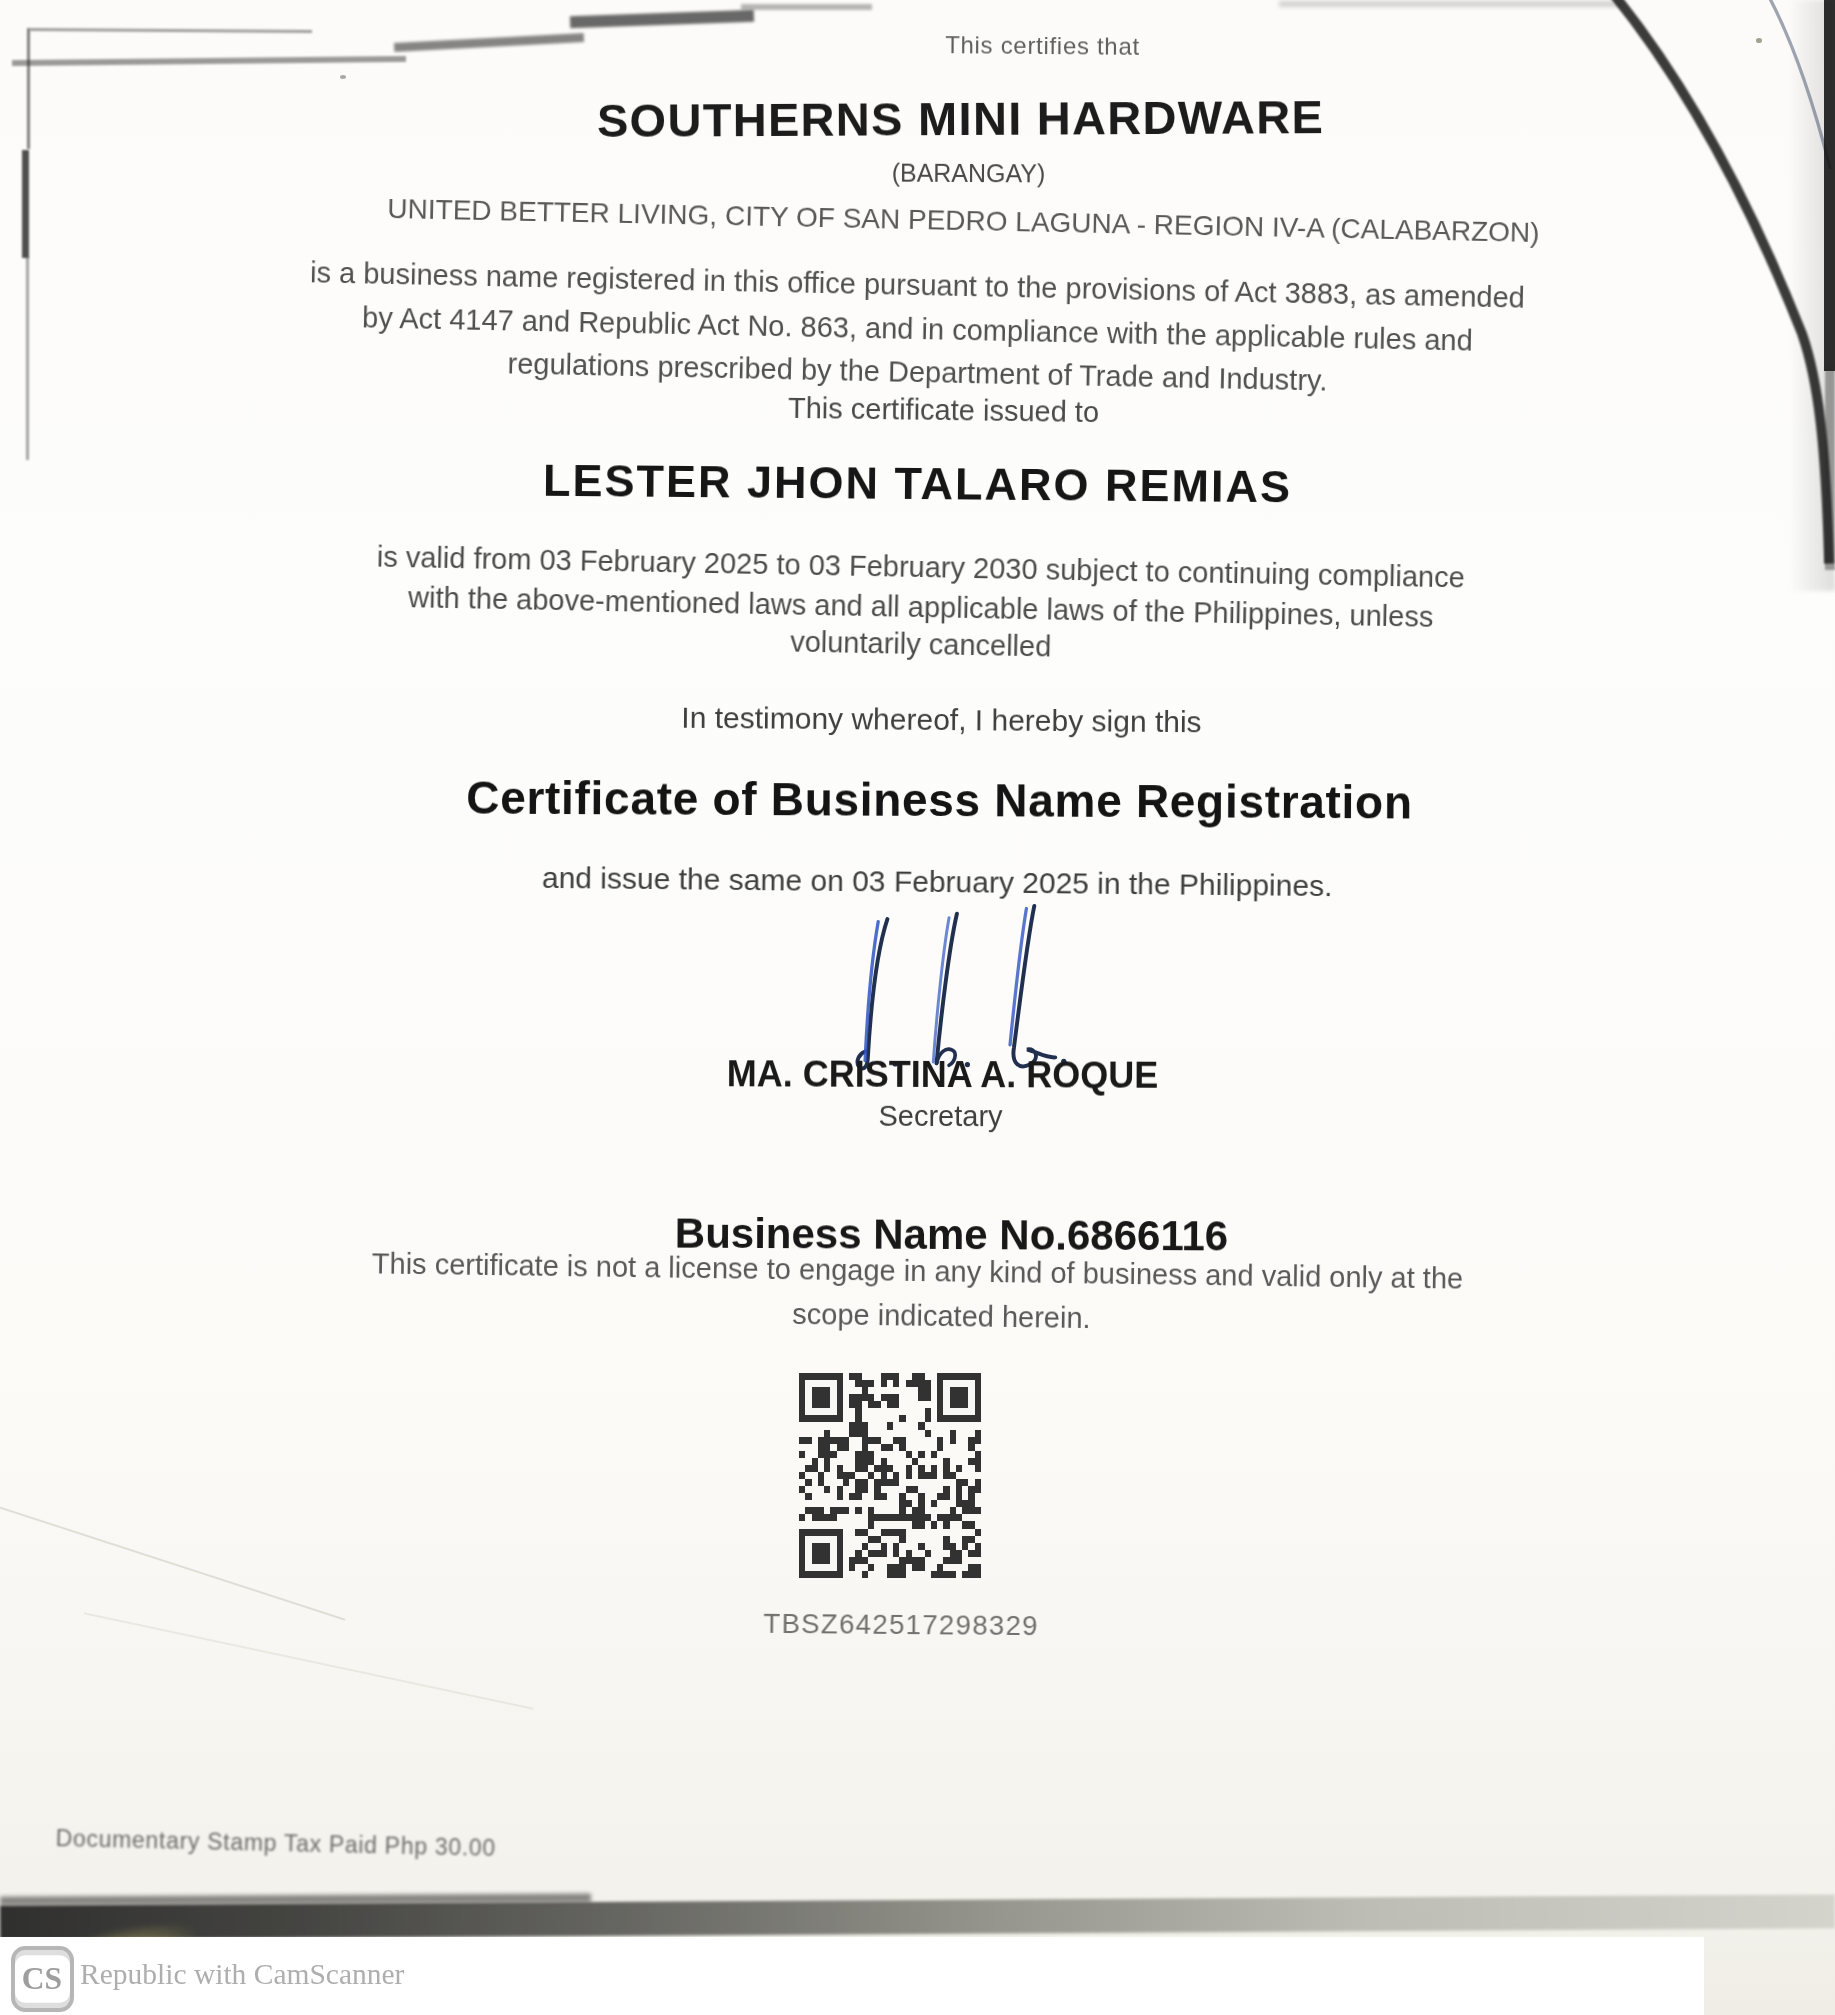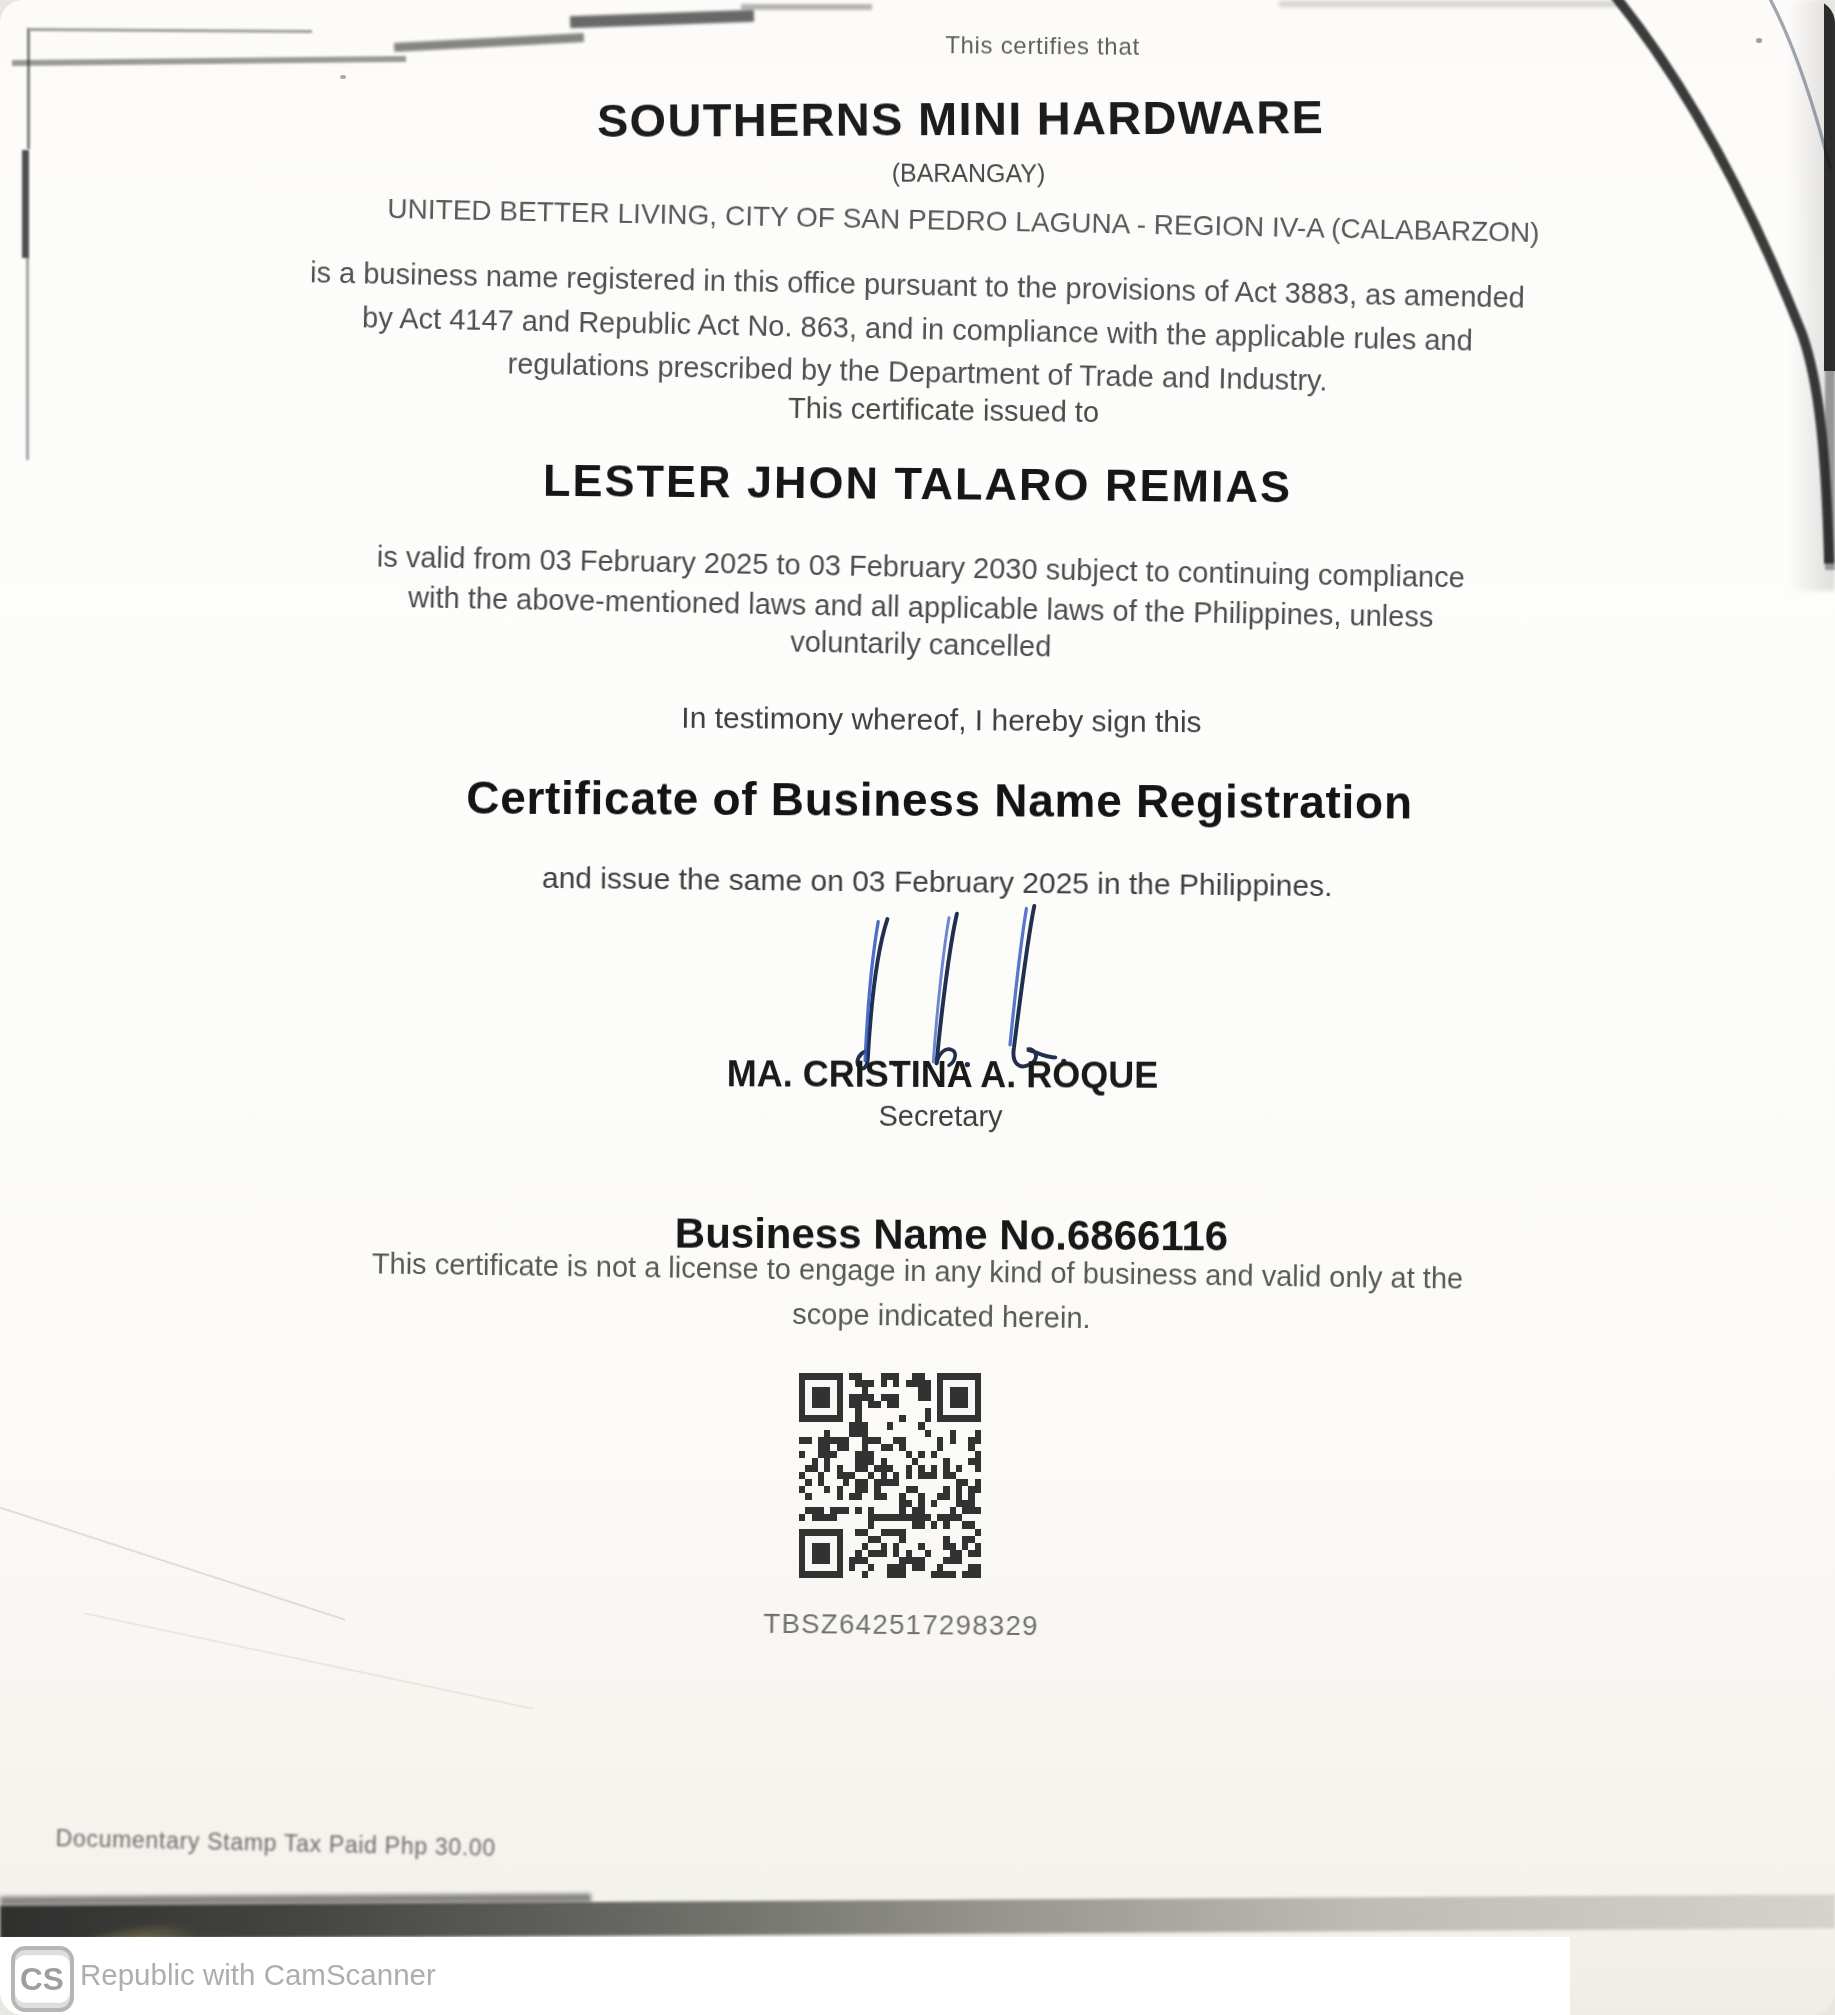--- a/index.html
+++ b/index.html
@@ -1,20 +1,19 @@
 <!DOCTYPE html>
 <html style="font-size:10.5px"><head>
 <meta charset="utf-8">
 <style>
   html,body{margin:0;padding:0;background:#e9e7e1;}
   #page{
     position:relative;width:1835px;height:2015px;overflow:hidden;
     background:linear-gradient(180deg,#fcfbf9 0%,#fdfdfc 30%,#fbfaf7 72%,#f4f2ec 94%,#efede6 100%);
     font-family:"Liberation Sans",sans-serif;
-    border-radius:23px;
   }
   .line{
     position:absolute;left:0;width:100%;text-align:center;color:#2b2b2b;
     filter:blur(0.4px);white-space:nowrap;
   }
   
   #intro      {top:31.5px;  font-size:24px; letter-spacing:0.7px; opacity:.75; filter:blur(0.7px); transform:translateX(125px) rotate(.5deg);}
   #biz-title  {top:91px; font-size:47px; font-weight:700; letter-spacing:1.3px; color:#1c1c1c; filter:blur(0.5px); transform:translateX(43px) rotate(-.3deg);}
   #barangay   {top:159px; font-size:25px; opacity:.85; transform:translateX(51px) rotate(.3deg);}
   #address    {top:205px; font-size:28px; opacity:.78; filter:blur(0.7px); transform:translateX(46px) rotate(1.2deg);}
@@ -60,21 +59,21 @@
   #crease-a{left:-13px;top:1562px;width:367px;height:2px;background:#c9c4ba;opacity:.5;filter:blur(0.7px);transform:rotate(18deg);}
   #crease-b{left:79px;top:1660px;width:459px;height:2px;background:#d2cdc3;opacity:.35;filter:blur(0.7px);transform:rotate(12deg);}
   #bottom-band{
     left:0;top:1900px;width:1835px;height:34px;filter:blur(1.4px);opacity:.85;transform:rotate(-.35deg);
     background:linear-gradient(90deg,#0e0e0e 0%,#262624 16%,#4e4e4a 34%,#85857d 54%,#b3b3ab 74%,#cfcfc8 100%);
   }
   #bottom-band2{left:0;top:1895px;width:591px;height:9.2px;background:#1a1a1a;opacity:.5;filter:blur(2px);transform:rotate(-.3deg);}
   #yellow-smudge{left:23.6px;top:1930px;width:177px;height:50px;background:radial-gradient(ellipse at center,rgba(229,216,112,.55),rgba(229,216,112,0) 70%);filter:blur(2px);transform:rotate(-14deg);}
   #yellow-smudge2{left:479px;top:1939px;width:46px;height:26px;background:radial-gradient(ellipse at center,rgba(229,216,112,.35),rgba(229,216,112,0) 70%);filter:blur(1.3px);}
   
-  #cam-bar{position:absolute;left:0;top:1937px;width:1570px;height:78px;background:#ffffff;}
+  #cam-bar{position:absolute;left:0;top:1937px;width:1704px;height:78px;background:#ffffff;font-family:Liberation Serif, serif;}
   #cs-icon{
     position:absolute;left:10.5px;top:9.2px;width:55px;height:58px;
     border:4.6px solid #b6b6b6;border-radius:14.4px;color:#9e9e9e;
     font-size:31.5px;font-weight:700;display:flex;align-items:center;justify-content:center;
     box-shadow:inset 0 5.2px 0 rgba(160,160,160,.35), inset 0 -5.2px 0 rgba(160,160,160,.35);
   }
   #cs-text{position:absolute;left:80px;top:21px;font-size:29.5px;color:#aeaeae;white-space:nowrap;}
 </style>
 </head>
 <body>

